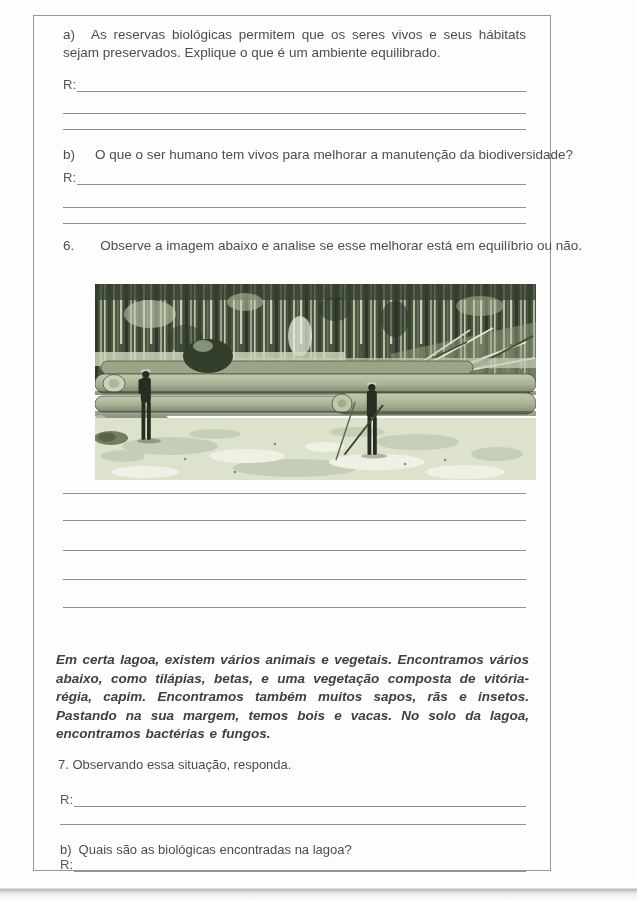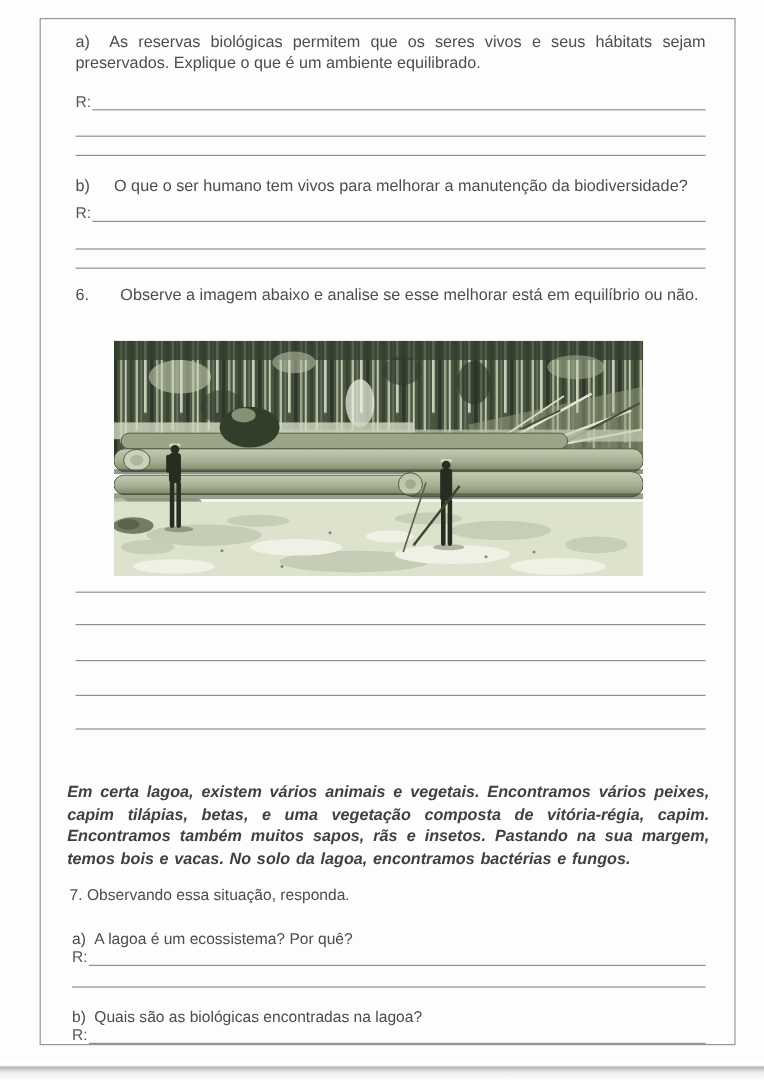--- a/index.html
+++ b/index.html
@@ -8,21 +8,21 @@
     position:relative;
     width:637px; height:900px;
     background:#fdfdfd;
     font-family:"Liberation Sans", sans-serif;
     color:#4a4d4f;
     overflow:hidden;
   }
   .frame {
     position:absolute;
     left:33px; top:15px;
-    width:580px; height:856px;
+    width:518px; height:856px;
     border:1.5px solid #949697;
     padding:10px 24px 0 29px;
     background:transparent;
   }
   .q {
     font-size:13.5px;
     line-height:18px;
     text-align:justify;
     color:#4b4e50;
   }
@@ -224,26 +224,25 @@
       </g>
     </svg>
   </div>
 
   <div class="hr mt13"></div>
   <div class="hr mt26"></div>
   <div class="hr mt29"></div>
   <div class="hr mt28"></div>
   <div class="hr mt27"></div>
 
-  <p class="passage">Em certa lagoa, existem vários animais e vegetais. Encontramos vários peixes, capim tilápias, betas, e uma vegetação composta de vitória-régia, capim. Encontramos também muitos sapos, rãs e insetos. Pastando na sua margem, temos bois e vacas. No solo da lagoa, encontramos bactérias e fungos.</p>
+  <p class="passage">Em certa lagoa, existem vários animais e vegetais. Encontramos vários abaixo, como tilápias, betas, e uma vegetação composta de vitória-régia, capim. Encontramos também muitos sapos, rãs e insetos. Pastando na sua margem, temos bois e vacas. No solo da lagoa, encontramos bactérias e fungos.</p>
 
   <p class="q7intro">7. Observando essa situação, responda.</p>
 
   <div class="q7item mt20">
-    <p class="q7q nowrap"><span>a)</span><span class="tab t7"></span><span>A lagoa é um ecossistema? Por quê?</span></p>
     <div class="ansrow row-tight">
       <span>R:</span>
       <span class="uline"></span>
     </div>
     <div class="hr mt17"></div>
   </div>
 
   <div class="q7item mt16">
     <p class="q7q nowrap"><span>b)</span><span class="tab t7"></span><span>Quais são as biológicas encontradas na lagoa?</span></p>
     <div class="ansrow row-tight">

